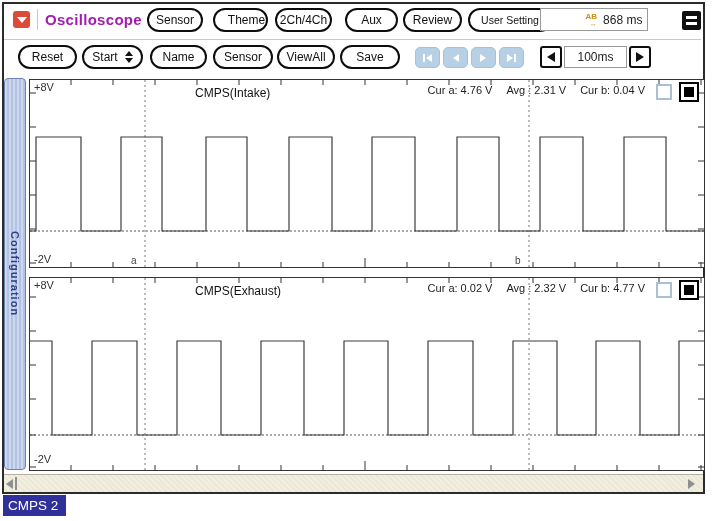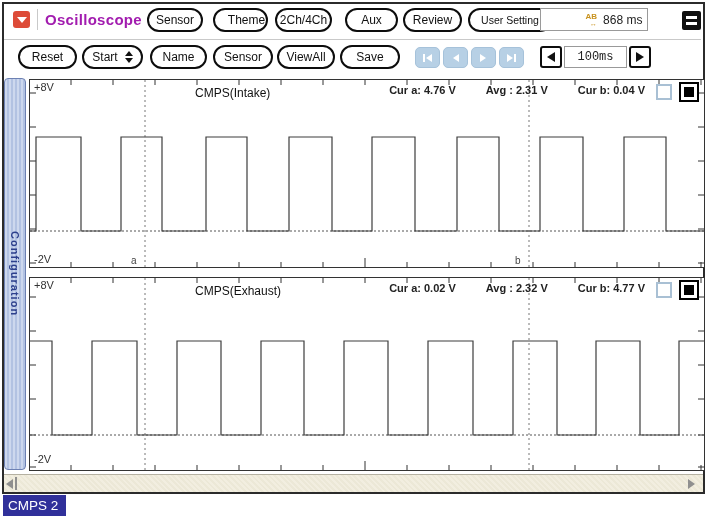--- a/index.html
+++ b/index.html
@@ -38,38 +38,38 @@
   .spin .up { width:0; height:0; border-left:4px solid transparent; border-right:4px solid transparent;
               border-bottom:5px solid #111; }
   .spin .dn { width:0; height:0; border-left:4px solid transparent; border-right:4px solid transparent;
               border-top:5px solid #111; }
 
   .nav-btn { position:absolute; top:47px; width:25px; height:21px; background:#b7d0e5; border:1px solid #a6c2da;
              border-radius:5px; display:flex; align-items:center; justify-content:center; }
   .tb-arrow { position:absolute; top:46px; width:22px; height:22px; border:2px solid #0d0d0d; border-radius:3px;
               background:#fff; display:flex; align-items:center; justify-content:center; }
   .tb-box { position:absolute; left:564px; top:46px; width:63px; height:22px; border:1px solid #999;
-            display:flex; align-items:center; justify-content:center; font-size:12px; color:#222;font-family:Liberation Mono, monospace; }
+            display:flex; align-items:center; justify-content:center; font-size:12px; color:#222; }
 
   
   .sidebar-tab { position:absolute; left:4px; top:78px; width:22px; height:392px;
                  border:1px solid #6d81b3; border-radius:4px;
                  background:repeating-linear-gradient(90deg,#cdd8ee 0 2px,#b2c2e2 2px 4px);
                  display:flex; align-items:center; justify-content:center; }
   .sidebar-tab span { writing-mode:vertical-rl; text-orientation:mixed; font-size:11px; font-weight:bold;
                       color:#2c3f8c; letter-spacing:1px; }
 
   
   .channel { position:absolute; left:29px; background:#fff; }
   .channel svg { position:absolute; left:0; top:0; }
   .ch-label-top { position:absolute; left:5px; top:2px; font-size:11px; color:#333; }
   .ch-label-bot { position:absolute; left:5px; bottom:3px; font-size:11px; color:#333; }
   .ch-title { position:absolute; left:146px; top:7px; font-size:12px; color:#111;margin-left:20px; }
-  .meas { position:absolute; right:60px; top:5px; display:flex; gap:30px; font-size:11px; color:#222;
-          white-space:nowrap;font-weight:bold; }
+  .meas { position:absolute; right:60px; top:5px; display:flex; gap:14px; font-size:11px; color:#222;
+          white-space:nowrap; }
   .cb-small { position:absolute; right:33px; top:5px; width:16px; height:16px; border:2px solid #a9c0d4;
               background:#fff; }
   .cb-big { position:absolute; right:6px; top:3px; width:20px; height:20px; border:2px solid #000;
             background:#fff; display:flex; align-items:center; justify-content:center; }
   .cb-big .fill { width:10px; height:10px; background:#000; }
   .cursor-label { position:absolute; bottom:2px; font-size:10px; color:#444; }
 
   
   .h-scrollbar { position:absolute; left:4px; top:474px; width:699px; height:18px;
                  background:repeating-linear-gradient(45deg,#f2eee0 0 2px,#ece8d7 2px 4px);

